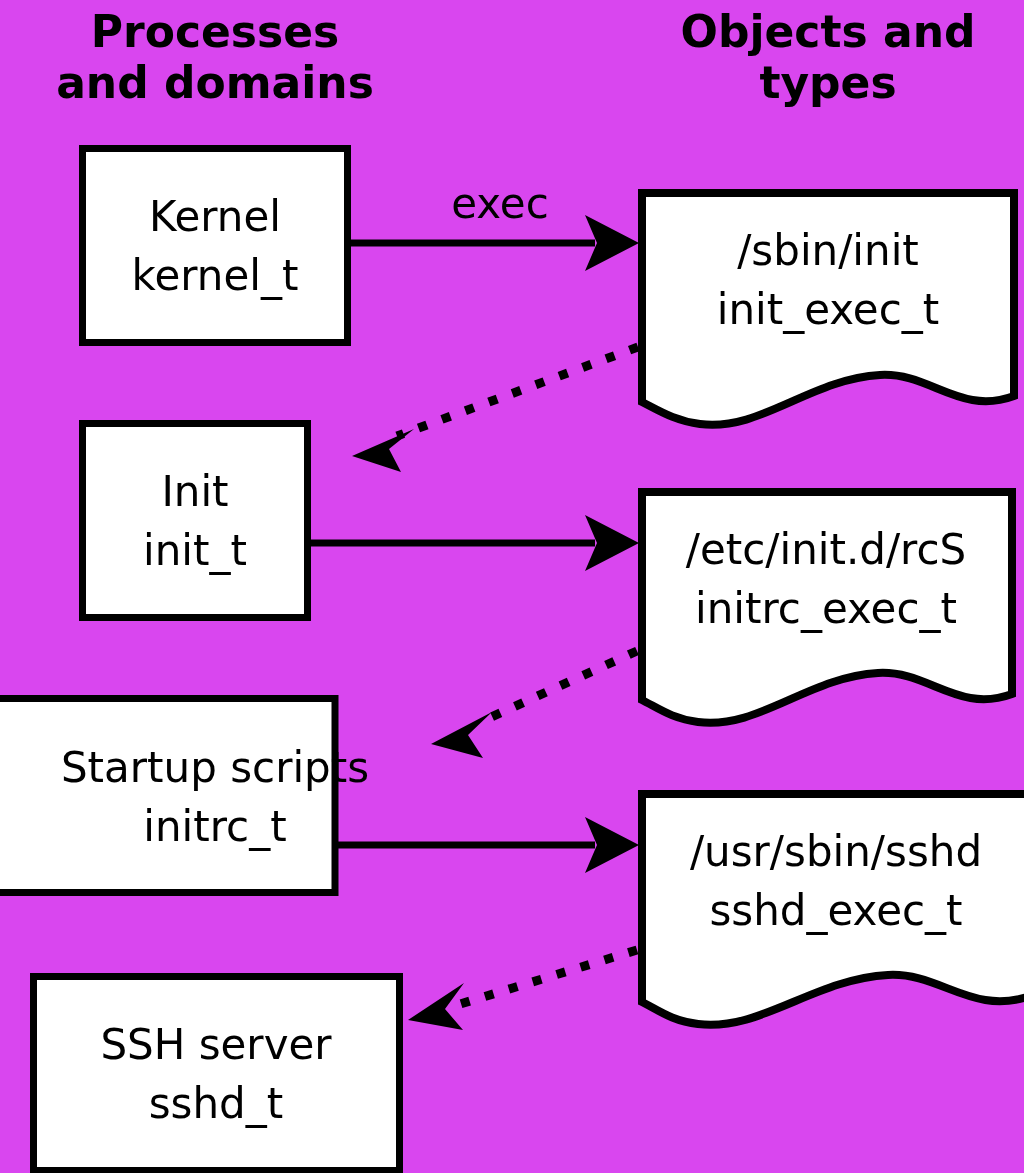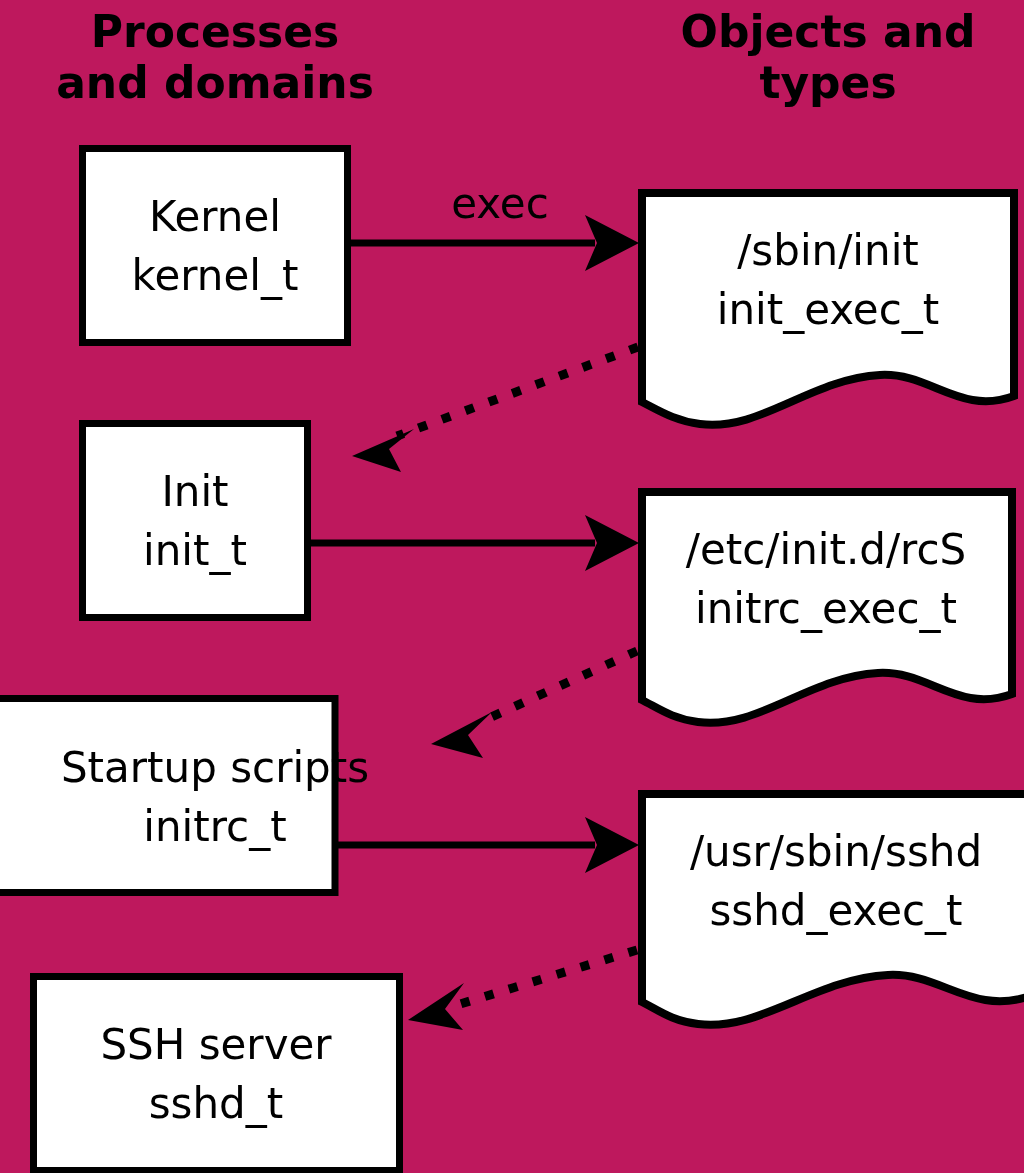--- a/index.html
+++ b/index.html
@@ -7,21 +7,21 @@
     padding: 0;
     background: #ffffff;
   }
   body {
     font-family: "DejaVu Sans", "Liberation Sans", sans-serif;
   }
   #stage {
     position: relative;
     width: 1024px;
     height: 1173px;
-    background: #be185d;
+    background: #d946ef;
     overflow: hidden;
   }
   #diagram-svg {
     position: absolute;
     top: 0;
     left: 0;
     width: 1024px;
     height: 1173px;
     display: block;
   }

